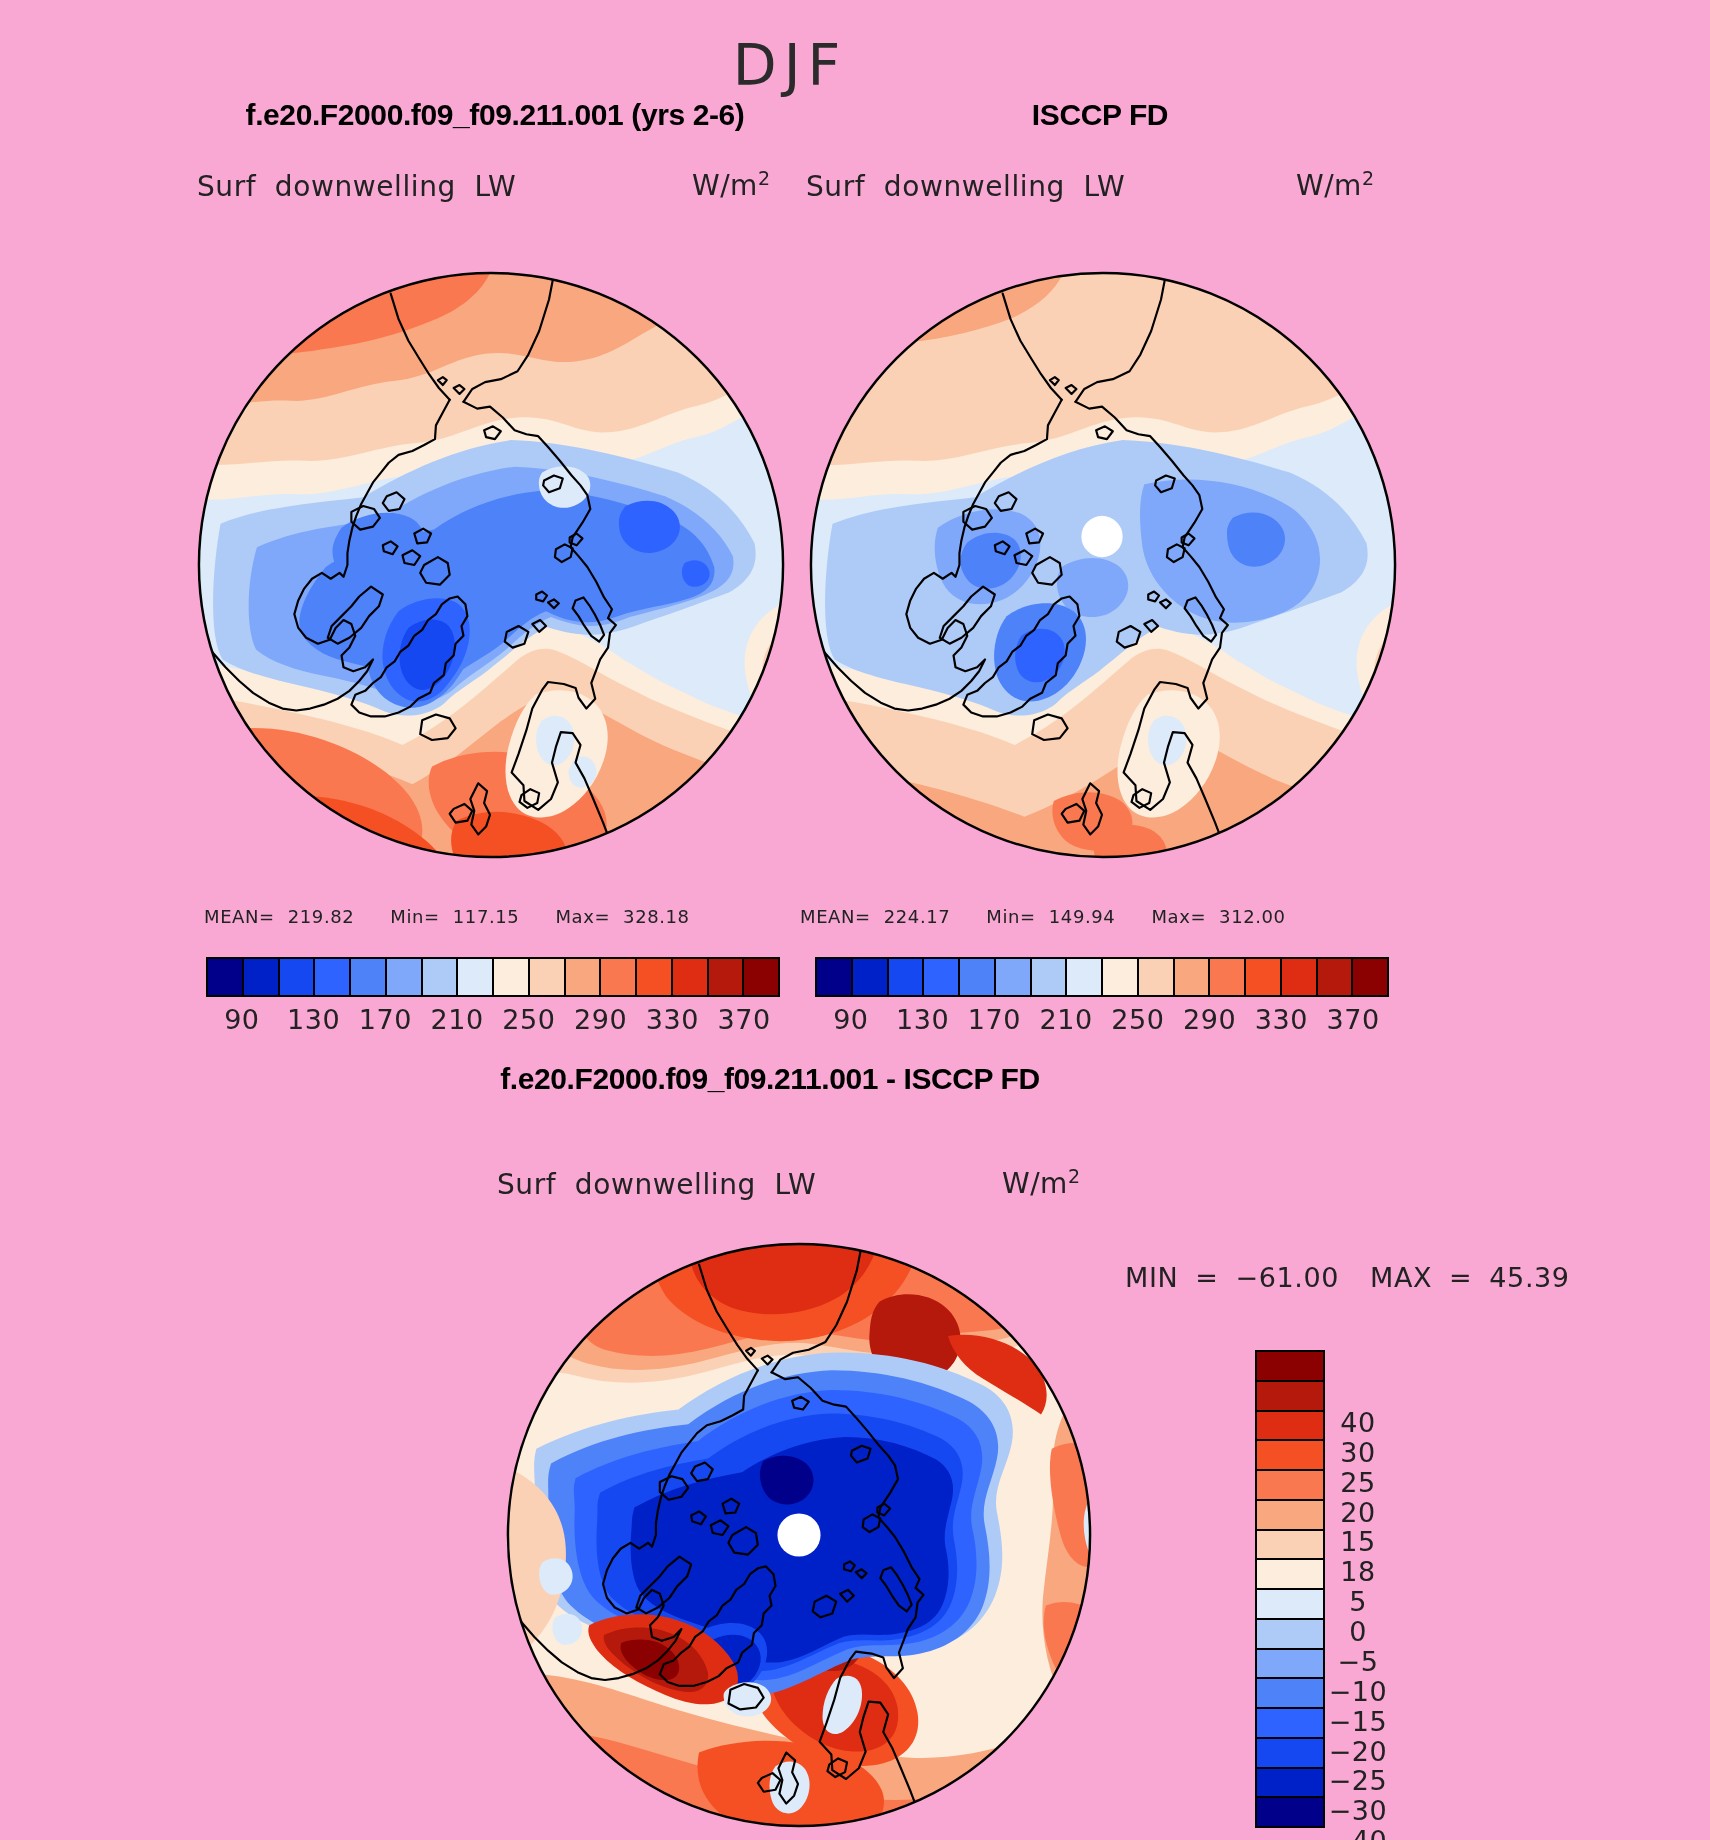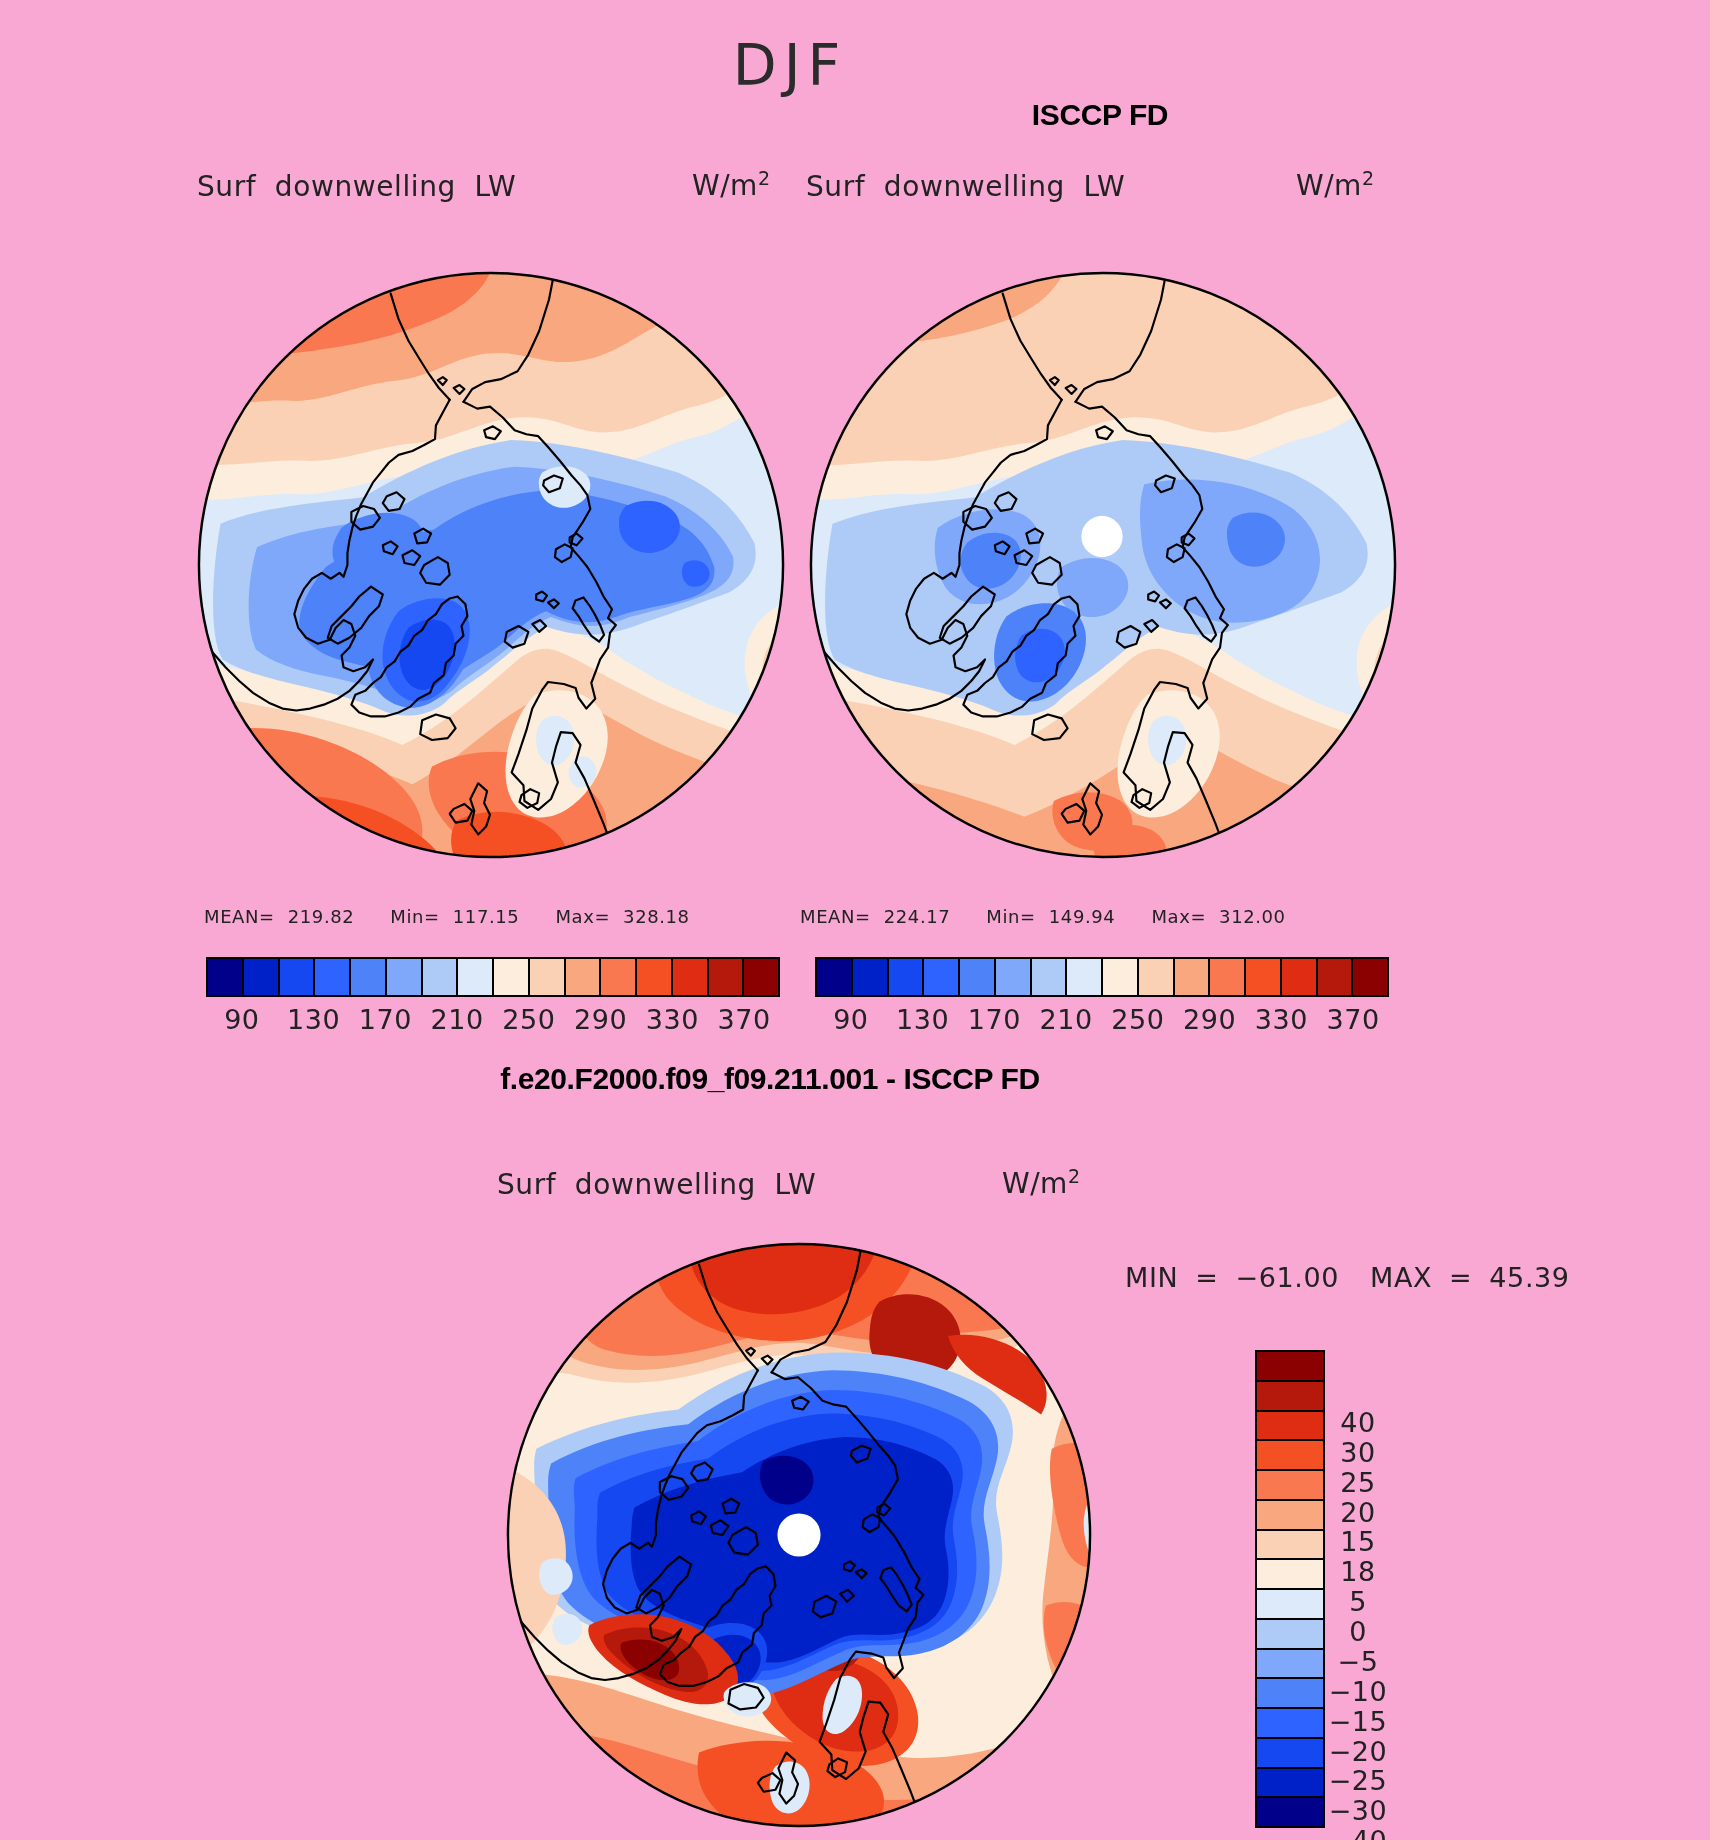--- a/index.html
+++ b/index.html
@@ -34,20 +34,21 @@
   .k8{fill:var(--c8)}.k9{fill:var(--c9)}.k10{fill:var(--c10)}.k11{fill:var(--c11)}
   .k12{fill:var(--c12)}.k13{fill:var(--c13)}.k14{fill:var(--c14)}.k15{fill:var(--c15)}
 </style>
 </head>
 <body>
 
 <div class="page">
 
   <div class="abs season center" style="left:620px;top:32px;width:340px;">DJF</div>
 
+  <div class="abs hbold ptitle center" style="left:170px;top:98px;width:650px;">f.e20.F2000.f09_f09.211.001 (yrs 2-6)</div>
   <div class="abs hbold ptitle center" style="left:900px;top:98px;width:400px;">ISCCP FD</div>
 
   <div class="abs thin vlabel" style="left:197px;top:170px;">Surf downwelling LW</div>
   <div class="abs thin units" style="left:692px;top:167px;"><span>W/m</span><sup>2</sup></div>
   <div class="abs thin vlabel" style="left:806px;top:170px;">Surf downwelling LW</div>
   <div class="abs thin units" style="left:1296px;top:167px;"><span>W/m</span><sup>2</sup></div>
 
   <svg class="abs" style="left:196px;top:270px;" width="590" height="590" viewBox="0 0 600 600">
     <clipPath id="clipA">
         <circle cx="300" cy="300" r="297"></circle>

